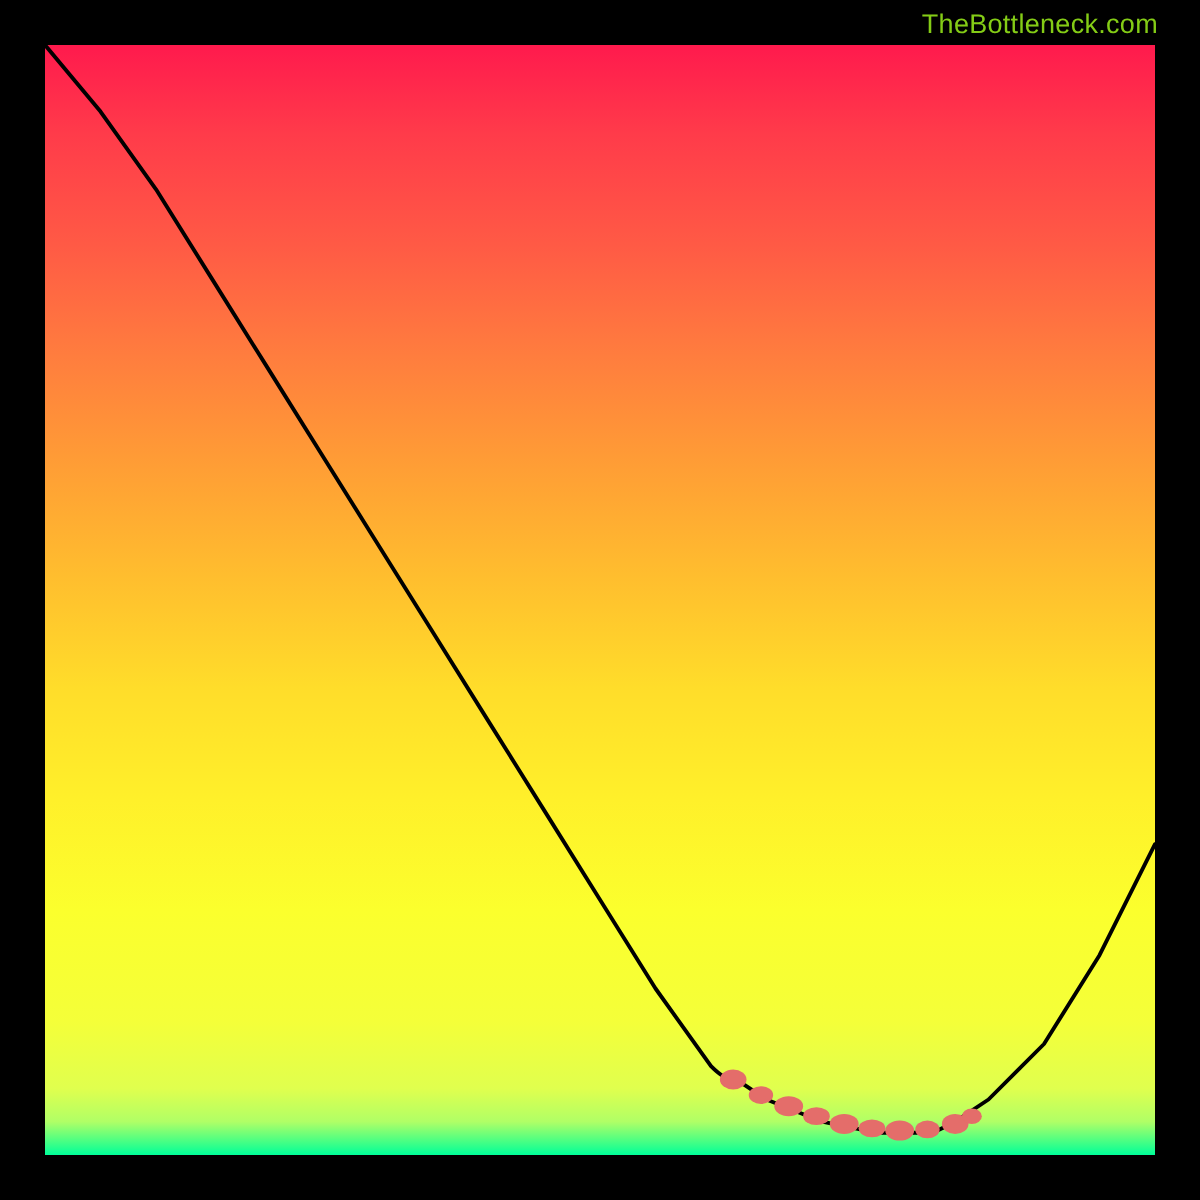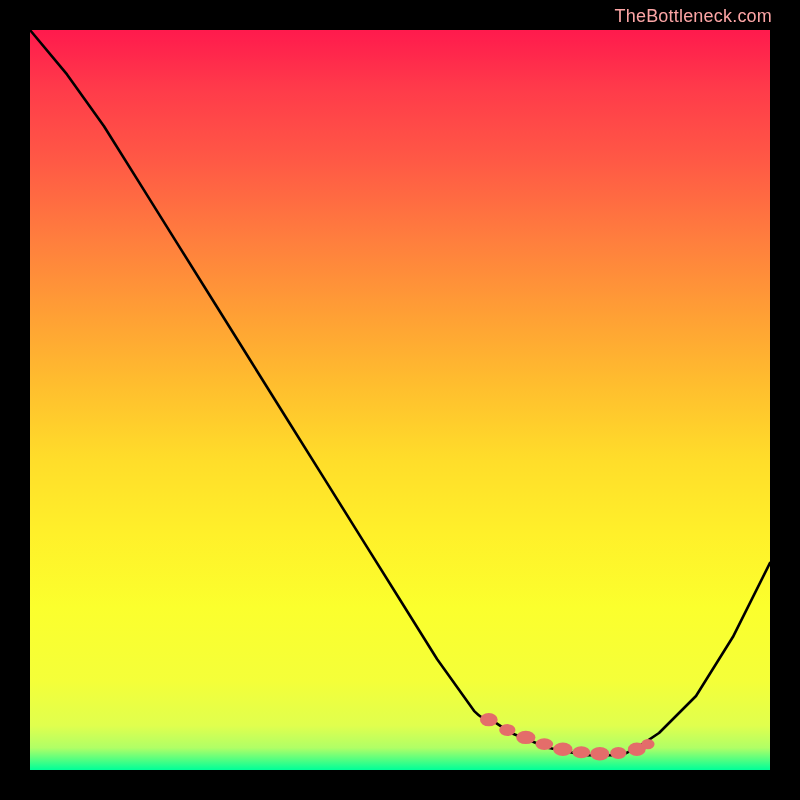--- a/index.html
+++ b/index.html
@@ -44,21 +44,21 @@
     left: 0;
     top: 0;
     width: 740px;
     height: 740px;
     overflow: visible;
   }
   .credit {
     position: absolute;
     top: 6px;
     right: 28px;
-    color: #fca5a5;
+    color: #84cc16;
     font-size: 18px;
     font-weight: 400;
     letter-spacing: 0.2px;
   }
 </style>
 </head>
 <body>
 
 <div class="frame">
   <div class="plot">

